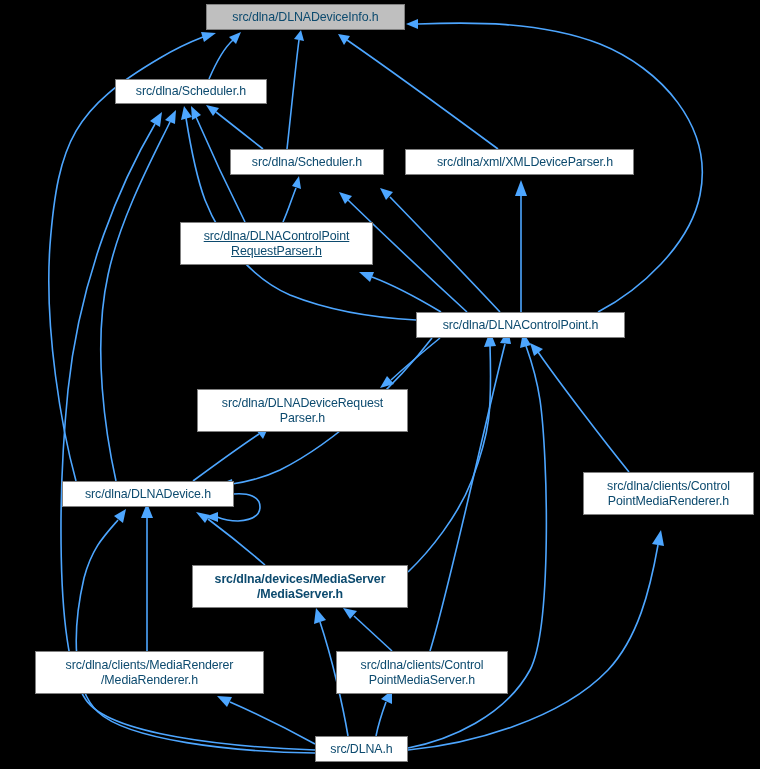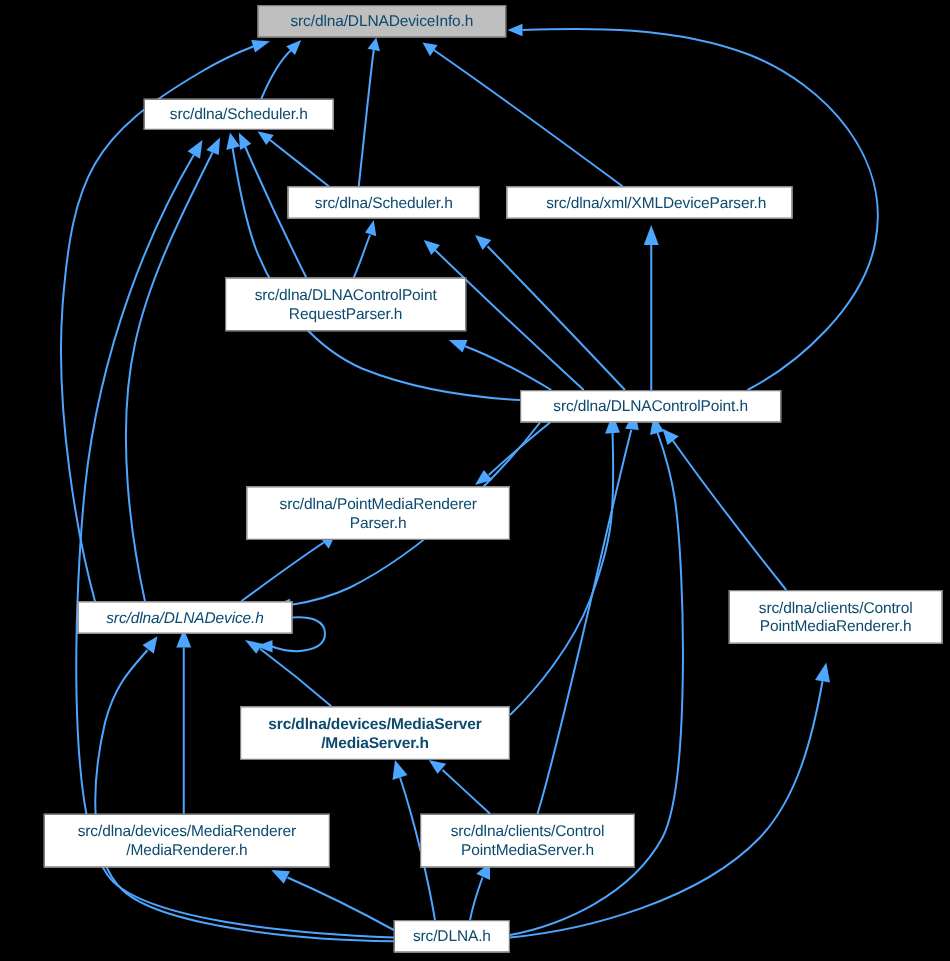--- a/index.html
+++ b/index.html
@@ -229,50 +229,50 @@
   </div>
 
   <div class="node-box" style="left:230px; top:149px; width:154px; height:26px;">
     <span class="node-label">src/dlna/Scheduler.h</span>
   </div>
 
   <div class="node-box" style="left:405px; top:149px; width:229px; height:26px;padding-left:11px;">
     <span class="node-label">src/dlna/xml/XMLDeviceParser.h</span>
   </div>
 
-  <div class="node-box" style="left:180px; top:222px; width:193px; height:43px;">
+  <div class="node-box" style="left:180px; top:222px; width:193px; height:43px;text-decoration:underline;">
     <span class="node-label">src/dlna/DLNAControlPoint
 RequestParser.h</span>
   </div>
 
   <div class="node-box" style="left:416px; top:312px; width:209px; height:26px;text-align:right;">
     <span class="node-label">src/dlna/DLNAControlPoint.h</span>
   </div>
 
   <div class="node-box" style="left:197px; top:389px; width:211px; height:43px;">
-    <span class="node-label">src/dlna/PointMediaRenderer
+    <span class="node-label">src/dlna/DLNADeviceRequest
 Parser.h</span>
   </div>
 
-  <div class="node-box" style="left:62px; top:481px; width:172px; height:26px;font-style:italic;">
+  <div class="node-box" style="left:62px; top:481px; width:172px; height:26px;">
     <span class="node-label">src/dlna/DLNADevice.h</span>
   </div>
 
   <div class="node-box" style="left:583px; top:472px; width:171px; height:43px;">
     <span class="node-label">src/dlna/clients/Control
 PointMediaRenderer.h</span>
   </div>
 
   <div class="node-box" style="left:192px; top:565px; width:216px; height:43px;font-weight:bold;">
     <span class="node-label">src/dlna/devices/MediaServer
 /MediaServer.h</span>
   </div>
 
   <div class="node-box" style="left:35px; top:651px; width:229px; height:43px;">
-    <span class="node-label">src/dlna/devices/MediaRenderer
+    <span class="node-label">src/dlna/clients/MediaRenderer
 /MediaRenderer.h</span>
   </div>
 
   <div class="node-box" style="left:336px; top:651px; width:172px; height:43px;">
     <span class="node-label">src/dlna/clients/Control
 PointMediaServer.h</span>
   </div>
 
   <div class="node-box" style="left:315px; top:736px; width:93px; height:26px;">
     <span class="node-label">src/DLNA.h</span>

